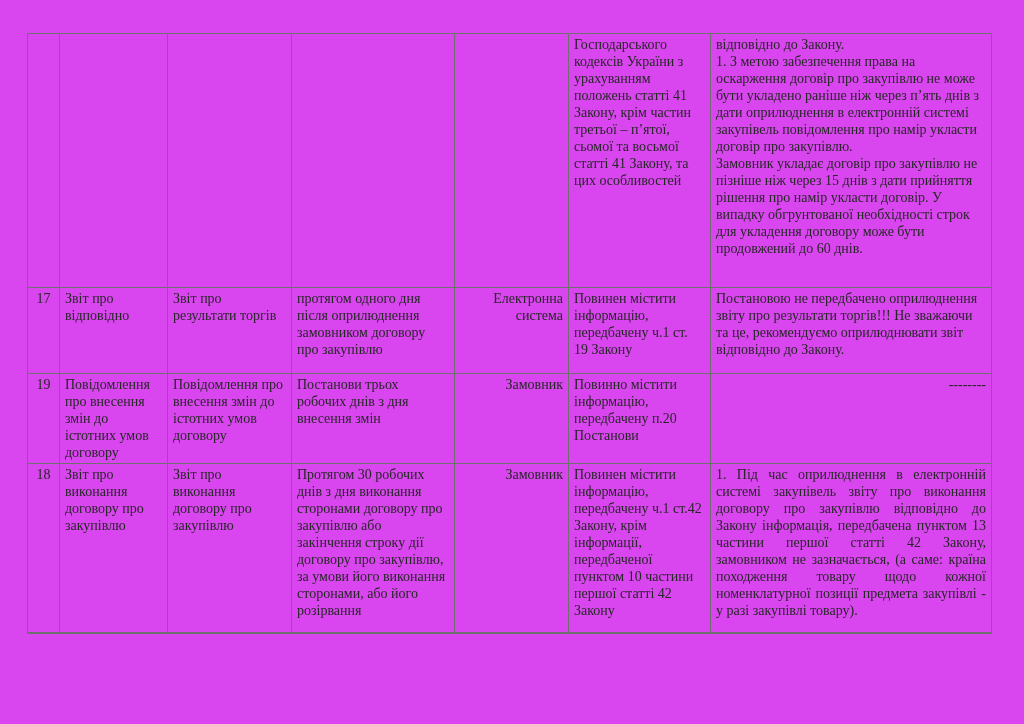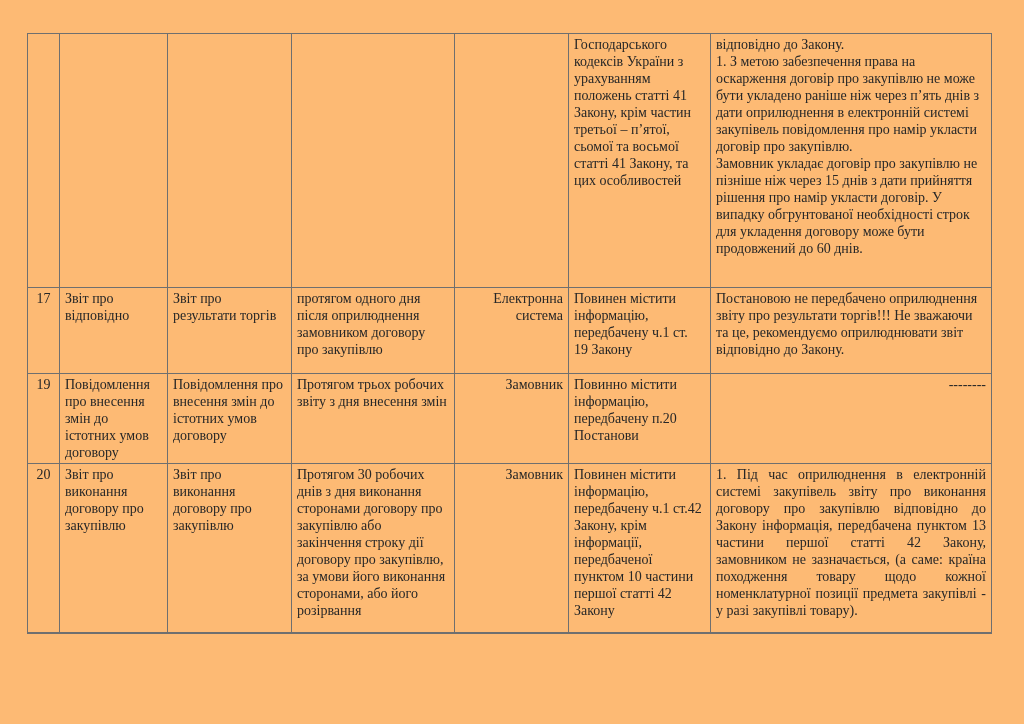--- a/index.html
+++ b/index.html
@@ -4,21 +4,21 @@
 <style>
   html, body {
     margin: 0;
     padding: 0;
     background: #ffffff;
   }
   .page {
     position: relative;
     width: 1024px;
     height: 724px;
-    background: #fdba74;
+    background: #d946ef;
     overflow: hidden;
     font-family: "Liberation Serif", "DejaVu Serif", serif;
     color: #272727;
   }
   table.doc-table {
     position: absolute;
     left: 27px;
     top: 33px;
     width: 964px;
     border-collapse: collapse;
@@ -75,27 +75,27 @@
         <td>Звіт про результати торгів</td>
         <td>протягом одного дня після оприлюднення замовником договору про закупівлю</td>
         <td class="ctr">Електронна система</td>
         <td>Повинен містити інформацію, передбачену ч.1 ст. 19 Закону</td>
         <td>Постановою не передбачено оприлюднення звіту про результати торгів!!! Не зважаючи та це, рекомендуємо оприлюднювати звіт відповідно до Закону.</td>
       </tr>
       <tr class="r2">
         <td class="num">19</td>
         <td>Повідомлення про внесення змін до істотних умов договору</td>
         <td>Повідомлення про внесення змін до істотних умов договору</td>
-        <td>Протягом трьох робочих звіту з дня внесення змін</td>
+        <td>Постанови трьох робочих днів з дня внесення змін</td>
         <td class="ctr">Замовник</td>
         <td>Повинно містити інформацію, передбачену п.20 Постанови</td>
         <td class="ctr">--------</td>
       </tr>
       <tr class="r3">
-        <td class="num">20</td>
+        <td class="num">18</td>
         <td>Звіт про виконання договору про закупівлю</td>
         <td>Звіт про виконання договору про закупівлю</td>
         <td>Протягом 30 робочих днів з дня виконання сторонами договору про закупівлю або закінчення строку дії договору про закупівлю, за умови його виконання сторонами, або його розірвання</td>
         <td class="ctr">Замовник</td>
         <td>Повинен містити інформацію, передбачену ч.1 ст.42 Закону, крім інформації, передбаченої пунктом 10 частини першої статті 42 Закону</td>
         <td class="jst">1. Під час оприлюднення в електронній системі закупівель звіту про виконання договору про закупівлю відповідно до Закону інформація, передбачена пунктом 13 частини першої статті 42 Закону, замовником не зазначається, (а саме: країна походження товару щодо кожної номенклатурної позиції предмета закупівлі - у разі закупівлі товару).</td>
       </tr>
     </tbody>
   </table>
 </div>

